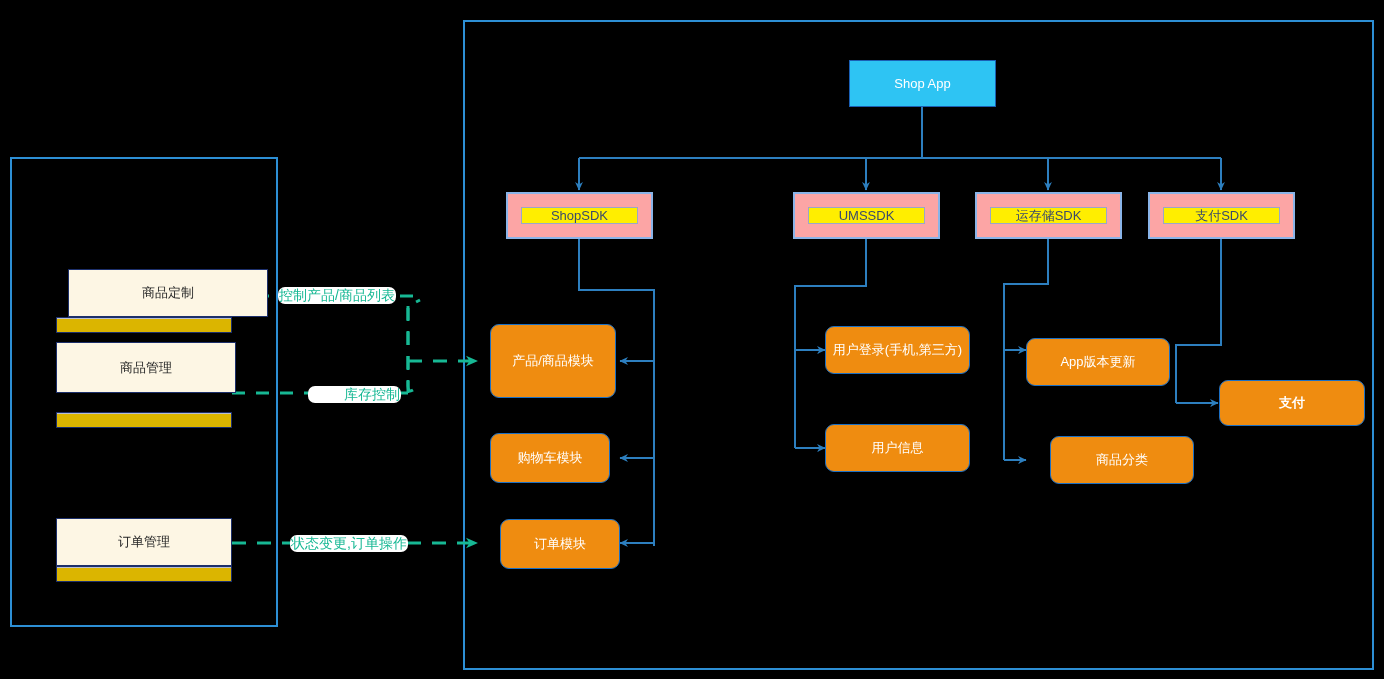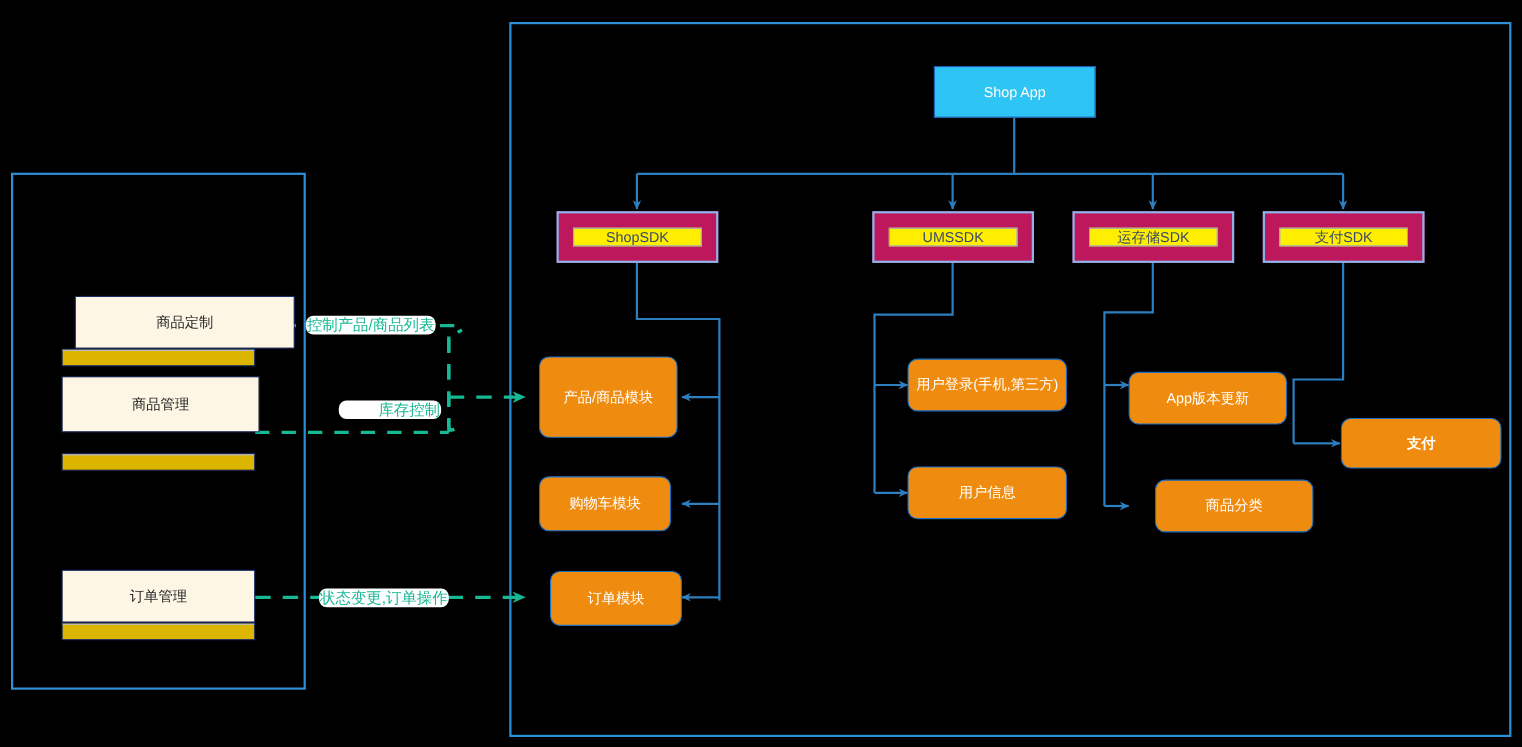--- a/index.html
+++ b/index.html
@@ -38,21 +38,21 @@
     font-size: 13px;
     display: flex;
     align-items: center;
     justify-content: center;
     text-align: center;
   }
   
   .sdk {
     position: absolute;
     box-sizing: border-box;
-    background: #be185d;
+    background: #fca5a5;
     border: 2px solid #8ab4e8;
     padding: 13px;
   }
   .sdk-inner {
     width: 100%;
     height: 100%;
     box-sizing: border-box;
     background: #ffee00;
     border: 1px solid #9aa7c7;
     color: #3b4a6b;
@@ -249,17 +249,17 @@
 
   <div class="card" style="left:56px; top:518px; width:176px; height:48px;">
     <div class="card-body">订单管理</div>
   </div>
   <div class="card" style="left:56px; top:566px; width:176px; height:16px; padding:0;">
     <div class="card-bar" style="height:100%;"></div>
   </div>
 
   <div class="glabel" style="left:278px; top:287px;">控制产品/商品列表</div>
 
-  <div class="glabel" style="left:308px; top:364px;padding-left:36px;">库存控制</div>
+  <div class="glabel" style="left:308px; top:386px;padding-left:36px;">库存控制</div>
 
   <div class="glabel" style="left:290px; top:535px;">状态变更,订单操作</div>
 
 </div>
 
 </body></html>

